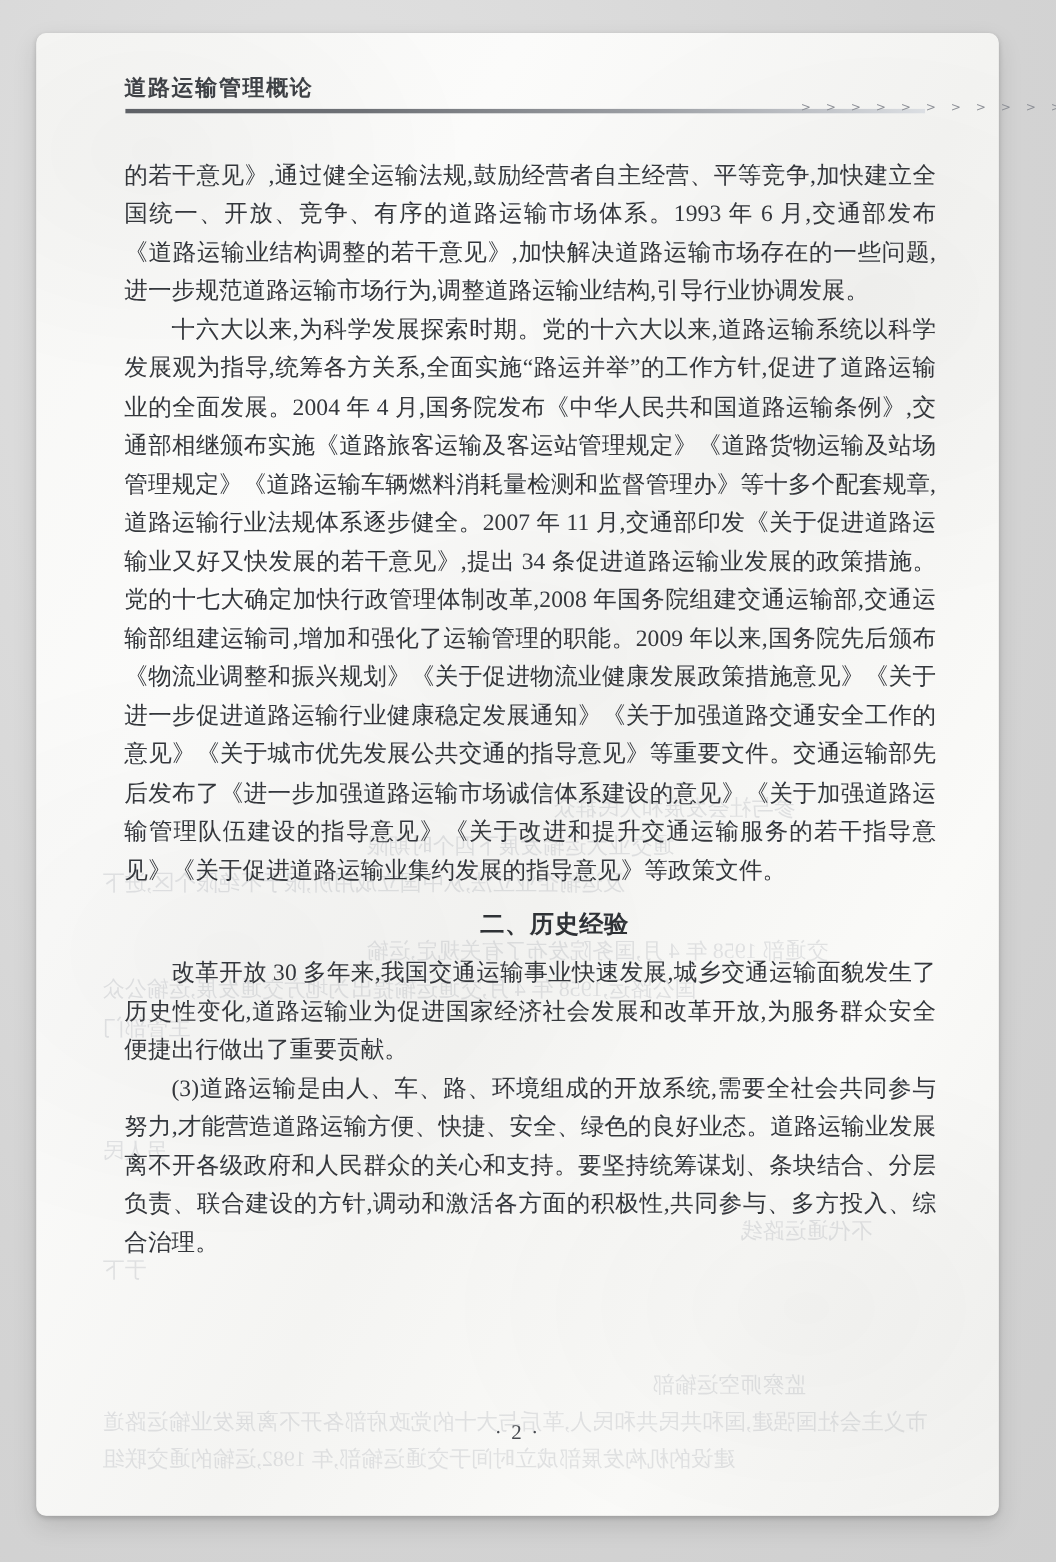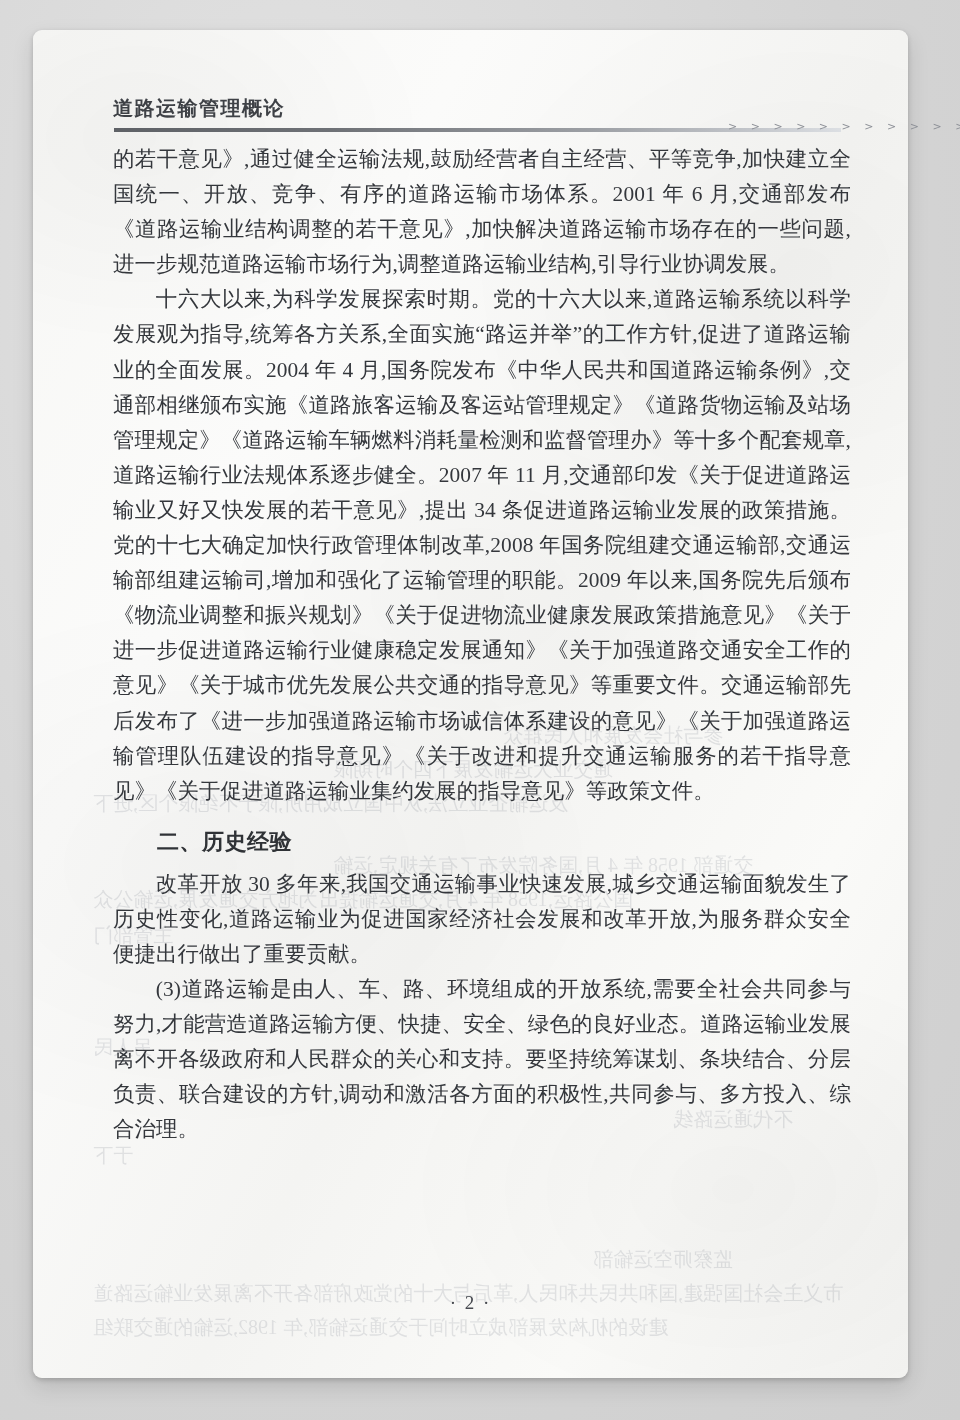--- a/index.html
+++ b/index.html
@@ -50,21 +50,21 @@
       radial-gradient(ellipse 460px 320px at 80% 86%, rgba(0,0,0,0.030), rgba(0,0,0,0) 72%),
       radial-gradient(ellipse 380px 260px at 50% 42%, rgba(0,0,0,0.014), rgba(0,0,0,0) 70%);
     mix-blend-mode: multiply;
     opacity: 0.9;
   }
 
   
   #running-head {
     position: absolute;
     left: 80px;
-    top: 65px;
+    top: 36px;
     width: 740px;
     height: 52px;
   }
   #head-title {
     font-family: "DejaVu Sans", "Liberation Sans", sans-serif;
     font-weight: bold;
     font-size: 20px;
     letter-spacing: 1.5px;
     color: #3e4146;
     line-height: 26px;
@@ -106,26 +106,27 @@
     text-justify: inter-character;
     letter-spacing: 0.1px;
     text-indent: 2em;
     word-break: break-all;
   }
   p.no-indent { text-indent: 0; }
 
   h2.section-head {
     margin: 14px 0 6px 0;
     text-indent: 2em;
-    font-family: Liberation Sans, sans-serif;
+    font-family: Liberation Mono, monospace;
     font-weight: bold;
     font-size: 22px;
     line-height: 38px;
     color: #2f3236;
     letter-spacing: 0.5px;
+    text-align: center;
   }
 
   
   .bleed {
     position: absolute;
     font-size: 20px;
     line-height: 34px;
     color: #5b6272;
     opacity: 0.15;
     transform: scaleX(-1);
@@ -172,21 +173,21 @@
     </div>
 
   <div id="running-head">
     <div id="head-title">道路运输管理概论</div>
     <div id="head-rule"></div>
     <div id="head-chevrons">&gt; &gt; &gt; &gt; &gt; &gt; &gt; &gt; &gt; &gt; &gt; &gt;</div>
   </div>
 
   <div id="text-column">
 
-    <p class="body-par no-indent">的若干意见》,通过健全运输法规,鼓励经营者自主经营、平等竞争,加快建立全国统一、开放、竞争、有序的道路运输市场体系。2001 年 6 月,交通部发布《道路运输业结构调整的若干意见》,加快解决道路运输市场存在的一些问题,进一步规范道路运输市场行为,调整道路运输业结构,引导行业协调发展。</p>
+    <p class="body-par no-indent">的若干意见》,通过健全运输法规,鼓励经营者自主经营、平等竞争,加快建立全国统一、开放、竞争、有序的道路运输市场体系。1993 年 6 月,交通部发布《道路运输业结构调整的若干意见》,加快解决道路运输市场存在的一些问题,进一步规范道路运输市场行为,调整道路运输业结构,引导行业协调发展。</p>
 
     <p class="body-par">十六大以来,为科学发展探索时期。党的十六大以来,道路运输系统以科学发展观为指导,统筹各方关系,全面实施“路运并举”的工作方针,促进了道路运输业的全面发展。2004 年 4 月,国务院发布《中华人民共和国道路运输条例》,交通部相继颁布实施《道路旅客运输及客运站管理规定》《道路货物运输及站场管理规定》《道路运输车辆燃料消耗量检测和监督管理办》等十多个配套规章,道路运输行业法规体系逐步健全。2007 年 11 月,交通部印发《关于促进道路运输业又好又快发展的若干意见》,提出 34 条促进道路运输业发展的政策措施。党的十七大确定加快行政管理体制改革,2008 年国务院组建交通运输部,交通运输部组建运输司,增加和强化了运输管理的职能。2009 年以来,国务院先后颁布《物流业调整和振兴规划》《关于促进物流业健康发展政策措施意见》《关于进一步促进道路运输行业健康稳定发展通知》《关于加强道路交通安全工作的意见》《关于城市优先发展公共交通的指导意见》等重要文件。交通运输部先后发布了《进一步加强道路运输市场诚信体系建设的意见》《关于加强道路运输管理队伍建设的指导意见》《关于改进和提升交通运输服务的若干指导意见》《关于促进道路运输业集约发展的指导意见》等政策文件。</p>
 
     <h2 class="section-head">二、历史经验</h2>
 
     <p class="body-par">改革开放 30 多年来,我国交通运输事业快速发展,城乡交通运输面貌发生了历史性变化,道路运输业为促进国家经济社会发展和改革开放,为服务群众安全便捷出行做出了重要贡献。</p>
 
 
 
     <p class="body-par">(3)道路运输是由人、车、路、环境组成的开放系统,需要全社会共同参与努力,才能营造道路运输方便、快捷、安全、绿色的良好业态。道路运输业发展离不开各级政府和人民群众的关心和支持。要坚持统筹谋划、条块结合、分层负责、联合建设的方针,调动和激活各方面的积极性,共同参与、多方投入、综合治理。</p>

